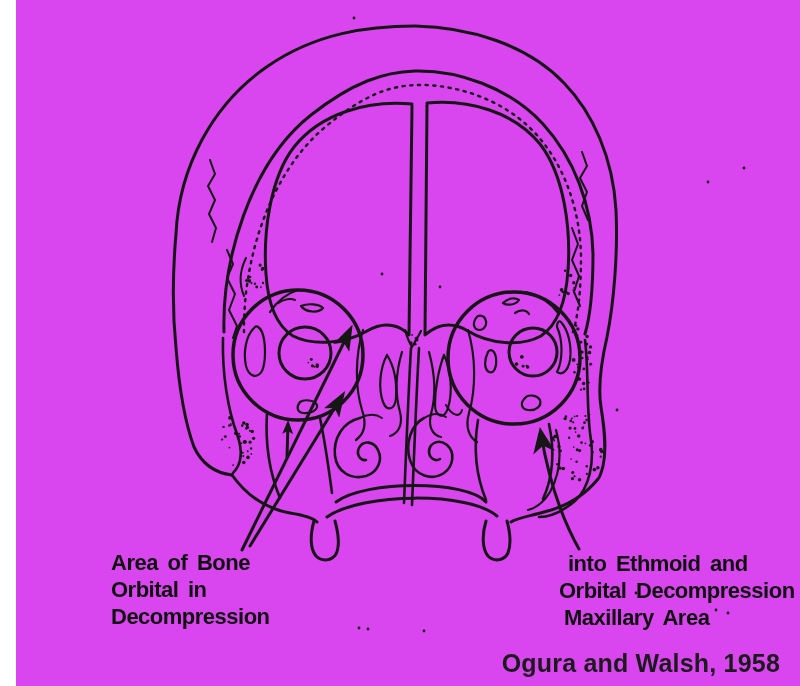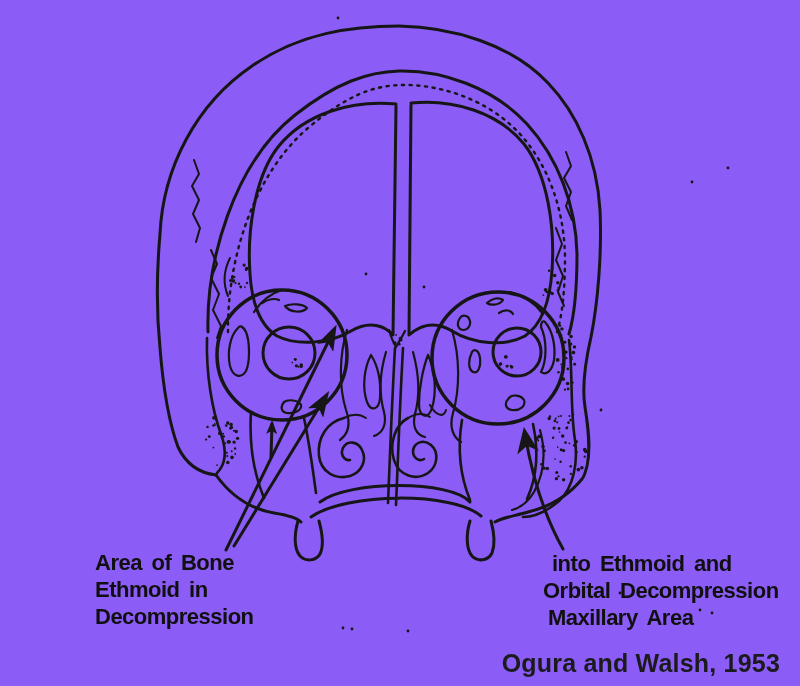--- a/index.html
+++ b/index.html
@@ -1,18 +1,18 @@
 <!DOCTYPE html>
 <html><head>
 <meta charset="utf-8">
 <style>
   html,body{margin:0;padding:0;background:#ffffff;}
   body{width:800px;height:686px;position:relative;overflow:hidden;
        font-family:"Liberation Sans",sans-serif;}
-  .canvas{position:absolute;inset:0;background:#8b5cf6;}
+  .canvas{position:absolute;inset:0;background:#d946ef;margin-left:16px;}
   svg{position:absolute;left:0;top:0;}
   .ink{fill:none;stroke:#161616;stroke-width:3;stroke-linecap:round;stroke-linejoin:round;}
   .w35{stroke-width:3.5}.w30{stroke-width:3}.w26{stroke-width:2.6}
   .w22{stroke-width:2.2}.w20{stroke-width:2}
   .dotted{stroke-width:2.4;stroke-dasharray:2.2 5.5;}
   .fillink{fill:#161616;stroke:none;}
   .label{position:absolute;color:#101010;font-weight:700;font-size:22px;
          line-height:27px;letter-spacing:-0.5px;word-spacing:4px;white-space:nowrap;}
   .label .l2{display:block;}
   .attribution{position:absolute;top:649px;right:20px;color:#1b1b1d;
@@ -326,24 +326,24 @@
     <g>
       <path class="ink" stroke-width="3.2" marker-end="url(#ah)" d="M226,550 L334,330"></path>
       <path class="ink" stroke-width="3.2" marker-end="url(#ah)" d="M234,546 L326,396"></path>
       <path class="ink" stroke-width="2.4" marker-end="url(#ah-s)" d="M271,457 L272,424"></path>
       <path class="ink" stroke-width="5" marker-end="url(#ah-b)" d="M563,549 C549,524 534,488 525,434"></path>
     </g>
   </svg>
 
   <div class="label" style="left:95px;top:549px;">
     <span class="l2">Area of Bone</span>
-    <span class="l2">Ethmoid in</span>
+    <span class="l2">Orbital in</span>
     <span class="l2">Decompression</span>
   </div>
 
   <div class="label" style="left:543px;top:550px;">
     <span class="l2" style="padding-left:9px;">into Ethmoid and</span>
     <span class="l2">Orbital Decompression</span>
     <span class="l2" style="padding-left:5px;">Maxillary Area</span>
   </div>
 
-  <div class="attribution">Ogura and Walsh, 1953</div>
+  <div class="attribution">Ogura and Walsh, 1958</div>
 </div>
 
 </body></html>

